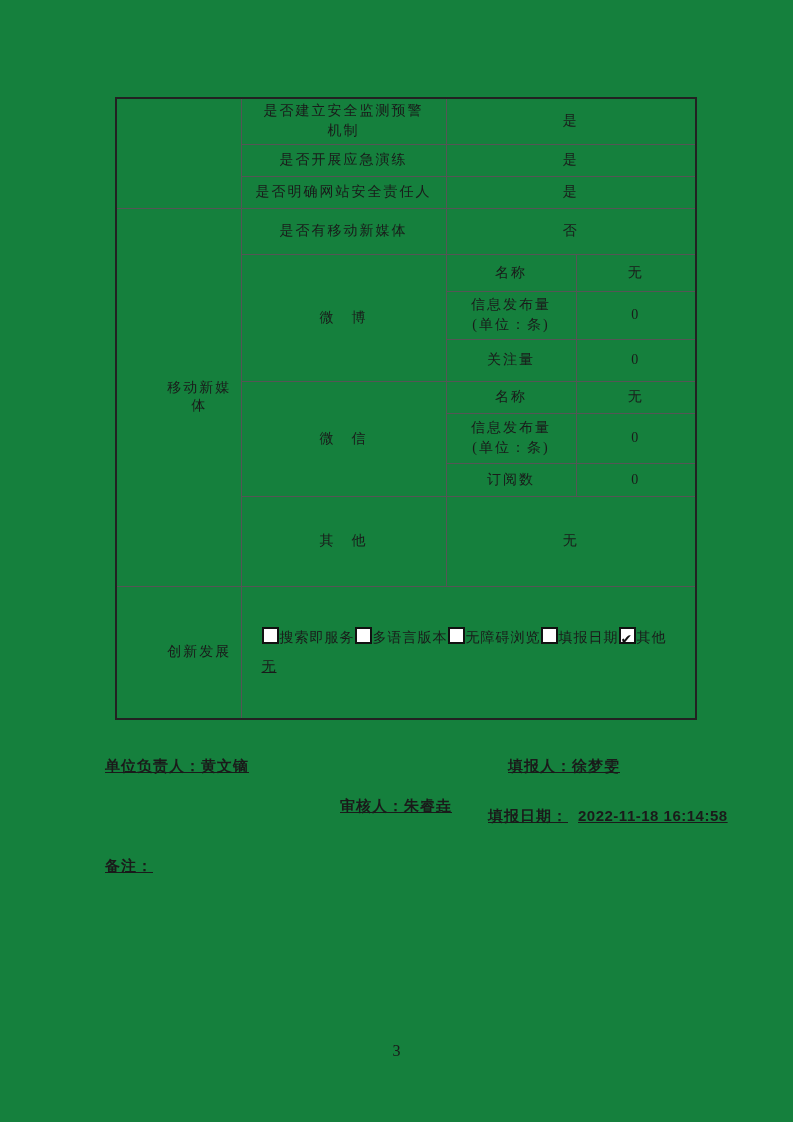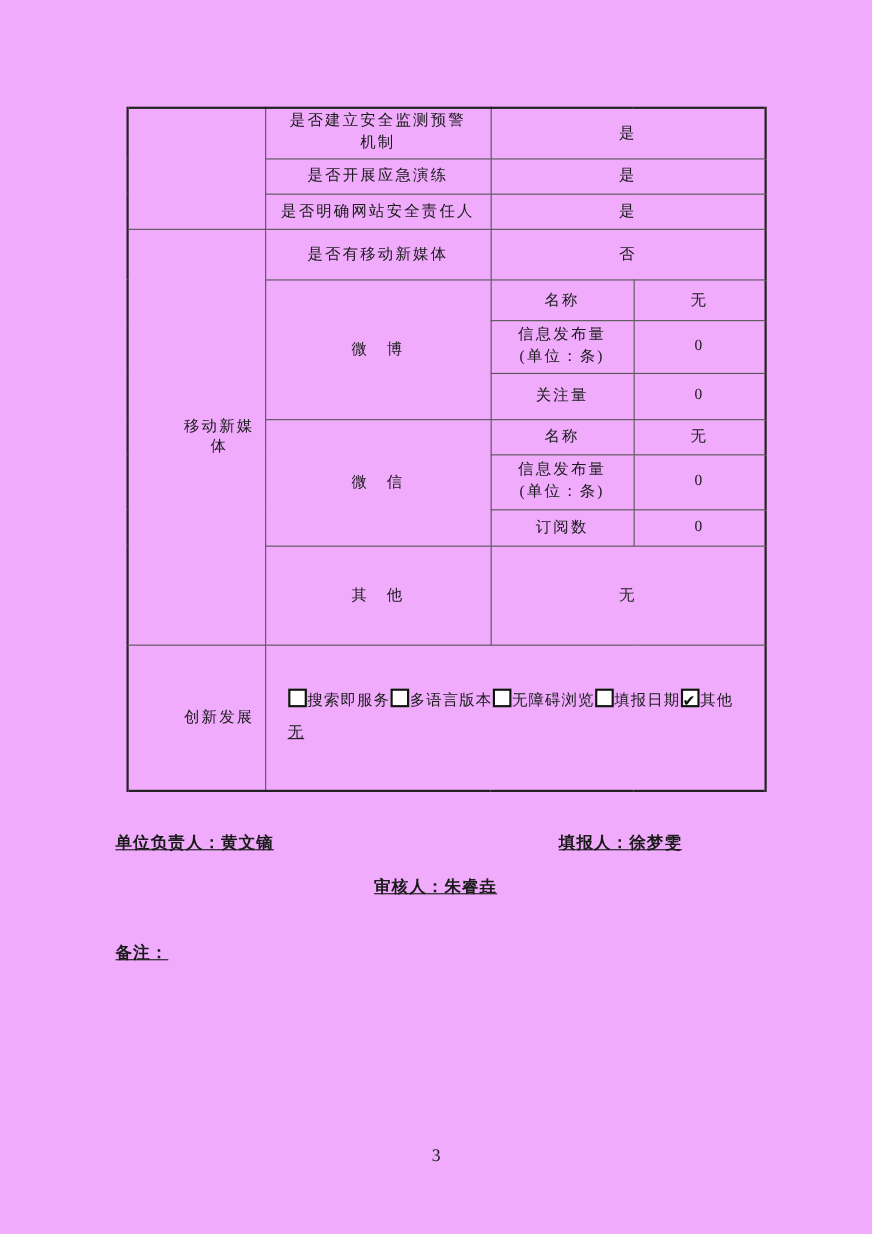--- a/index.html
+++ b/index.html
@@ -5,21 +5,21 @@
   html, body {
     margin: 0;
     padding: 0;
     background: #e8e8e8;
   }
   .page {
     position: relative;
     width: 793px;
     height: 1122px;
     margin: 0 auto;
-    background: #f0abfc;
+    background: #15803d;
     overflow: hidden;
     font-family: "Liberation Serif", "DejaVu Serif", serif;
     color: #1a1a1a;
   }
 
   
   .report-table {
     position: absolute;
     left: 115px;
     top: 97px;
@@ -182,20 +182,23 @@
   <div class="footer-text" style="left:105px; top:757px;">
     <span>单位负责人：</span><span>黄文镝</span>
   </div>
   <div class="footer-text" style="left:340px; top:797px;">
     <span>审核人：</span><span>朱睿垚</span>
   </div>
   <div class="footer-text" style="left:508px; top:757px;">
     <span>填报人：</span><span>徐梦雯</span>
   </div>
 
+  <div class="footer-text" style="left:488px; top:807px;">
+    <span>填报日期：</span><span class="value-gap">2022-11-18 16:14:58</span>
+  </div>
 
   <div class="footer-text" style="left:105px; top:857px;">
     <span>备注：</span>
   </div>
 
   <div class="page-number">3</div>
 
 </div>
 
 </body></html>

